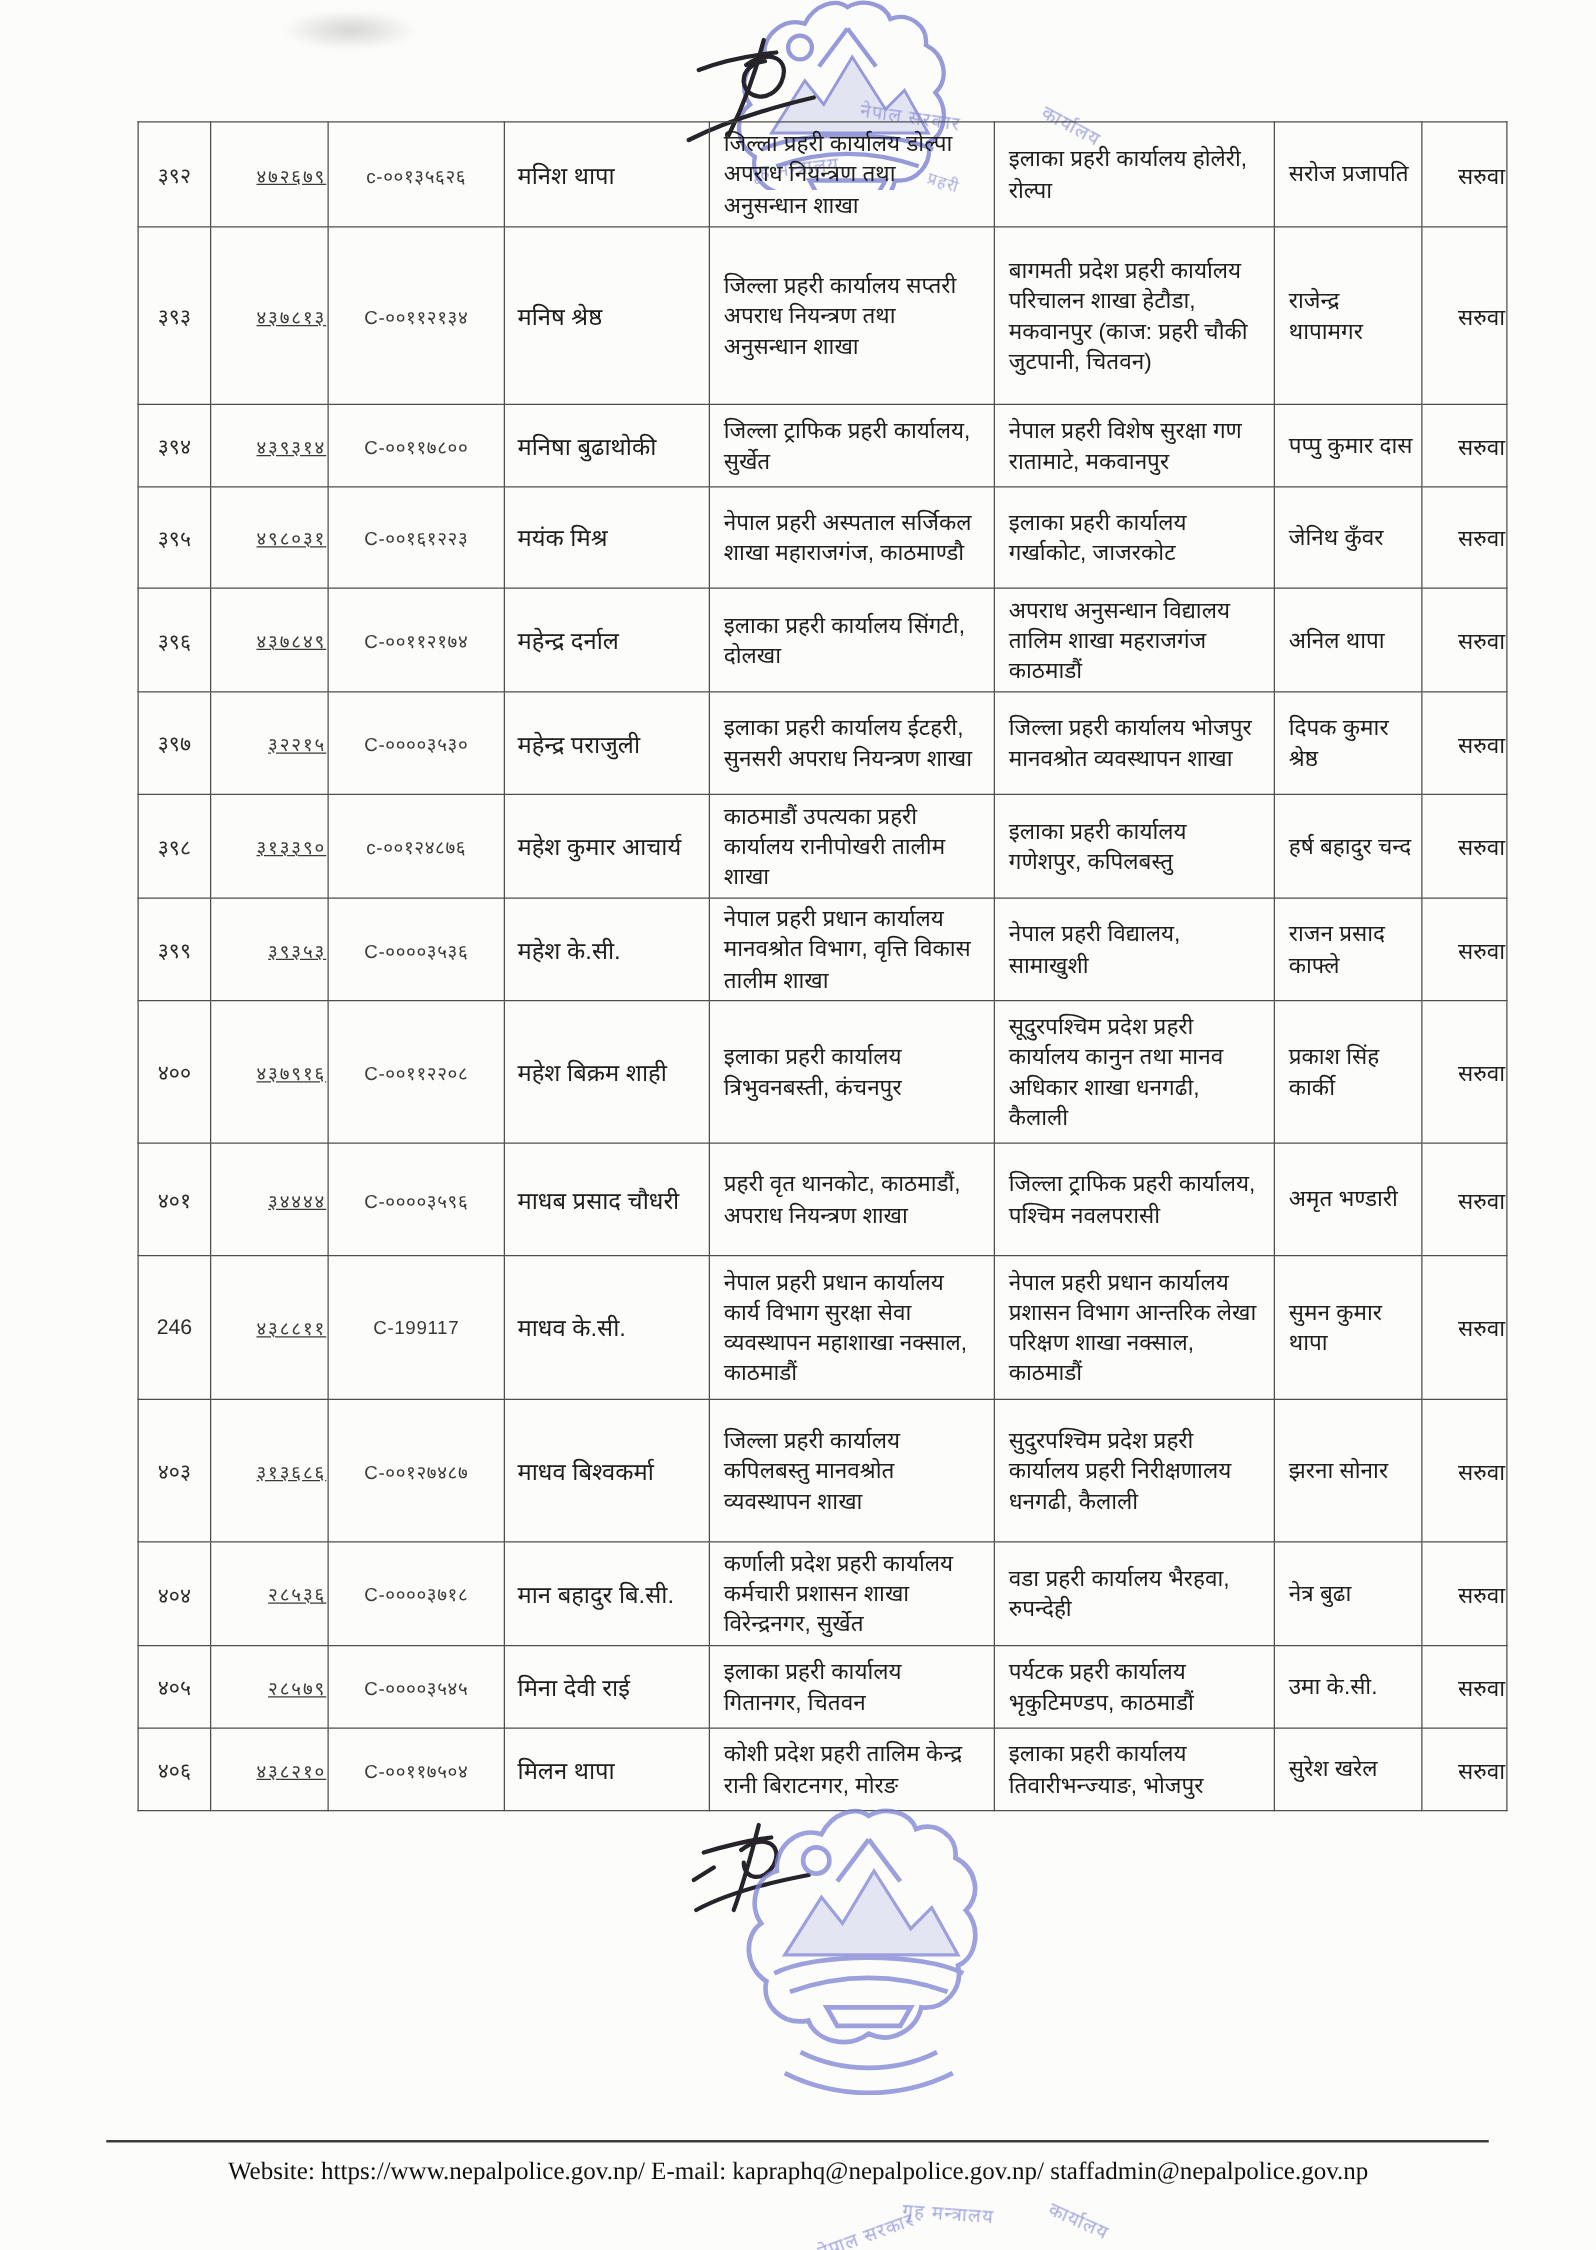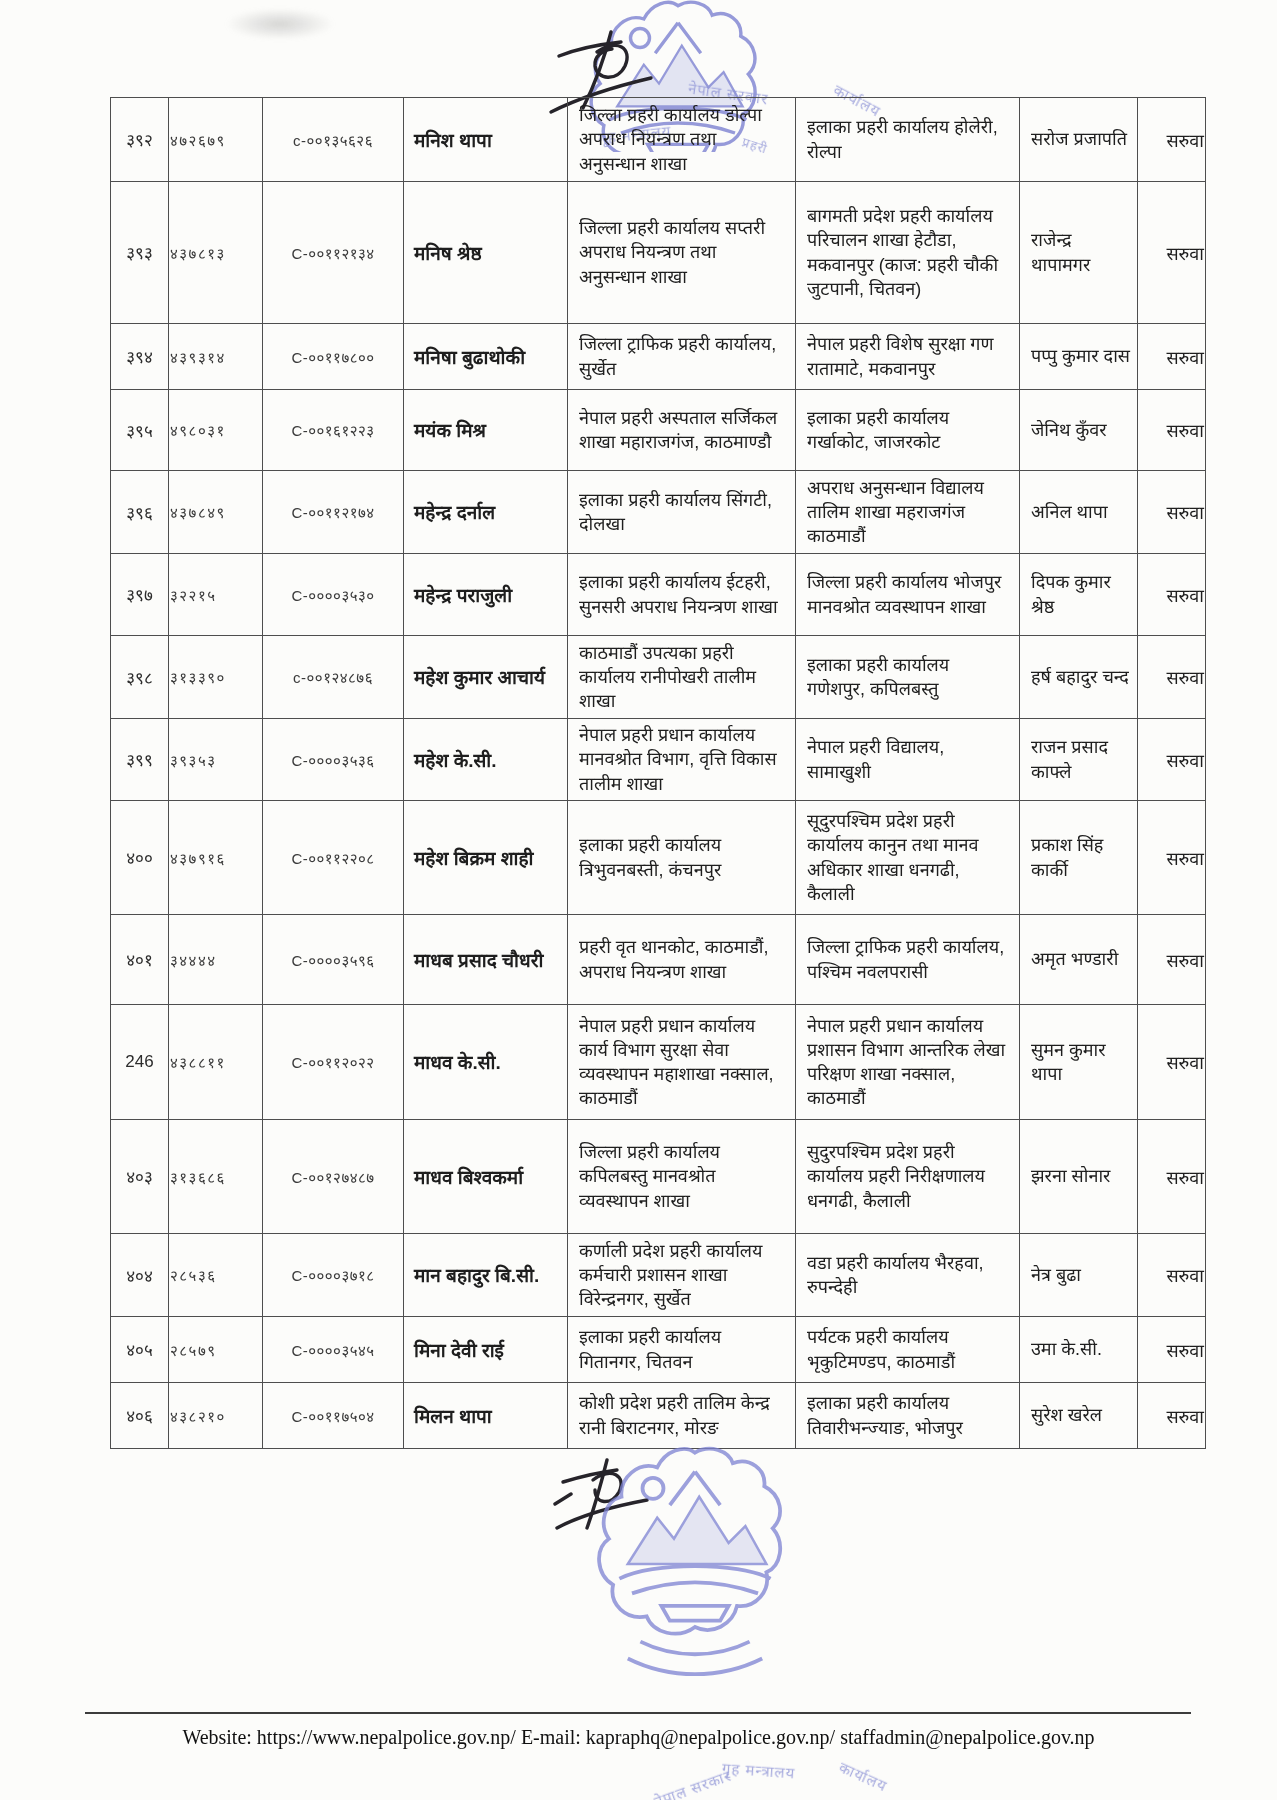--- a/index.html
+++ b/index.html
@@ -11,23 +11,23 @@
   
   #transfer-table{
     position:absolute;left:110px;top:97px;width:1095px;
     border-collapse:collapse;table-layout:fixed;
   }
   #transfer-table td{
     border:1.6px solid #4e4e4e;vertical-align:middle;
     overflow:hidden;word-wrap:break-word;
   }
   .c-sn  {text-align:center;font-size:17px;color:#2c2c2c;}
-  .c-num {text-align:left;font-size:15px;letter-spacing:1.5px;color:#3a3a3a;}
+  .c-num {text-align:right;font-size:15px;letter-spacing:1.5px;color:#3a3a3a;text-decoration:underline;}
   .c-code{text-align:center;font-size:15px;letter-spacing:.5px;color:#3a3a3a;}
-  .c-name{font-size:19px;padding:2px 4px 2px 10px;font-weight:bold;}
+  .c-name{font-size:19px;padding:2px 4px 2px 10px;}
   .c-from,.c-to{font-size:18px;line-height:1.34;padding:4px 8px 4px 11px;}
   .c-rec {font-size:18px;line-height:1.35;padding:2px 4px 2px 11px;}
   .c-act {font-size:18px;text-align:right;}
   
   .seal{position:absolute;opacity:.8;filter:blur(.4px);}
   .seal path,.seal circle{stroke:#7d82d2;stroke-width:1.8;fill:none;}
   .seal .fillarea{fill:rgba(125,130,210,.25);stroke:#7d82d2;stroke-width:1.2;}
   .stamp-text{
     position:absolute;color:#8e93d6;opacity:.78;filter:blur(.3px);
     font-size:15px;white-space:nowrap;letter-spacing:1px;
@@ -182,21 +182,21 @@
       <td class="c-code">C-००००३५९६</td>
       <td class="c-name">माधब प्रसाद चौधरी</td>
       <td class="c-from">प्रहरी वृत थानकोट, काठमाडौं, अपराध नियन्त्रण शाखा</td>
       <td class="c-to">जिल्ला ट्राफिक प्रहरी कार्यालय, पश्चिम नवलपरासी</td>
       <td class="c-rec">अमृत भण्डारी</td>
       <td class="c-act">सरुवा</td>
     </tr>
         <tr style="height: 115px;">
       <td class="c-sn">246</td>
       <td class="c-num">४३८८११</td>
-      <td class="c-code">C-००११२०२२</td>
+      <td class="c-code">C-199117</td>
       <td class="c-name">माधव के.सी.</td>
       <td class="c-from">नेपाल प्रहरी प्रधान कार्यालय कार्य  विभाग सुरक्षा सेवा व्यवस्थापन महाशाखा नक्साल, काठमाडौं</td>
       <td class="c-to">नेपाल प्रहरी प्रधान कार्यालय प्रशासन विभाग आन्तरिक लेखा परिक्षण शाखा नक्साल, काठमाडौं</td>
       <td class="c-rec">सुमन कुमार थापा</td>
       <td class="c-act">सरुवा</td>
     </tr>
         <tr style="height: 114px;">
       <td class="c-sn">४०३</td>
       <td class="c-num">३१३६८६</td>
       <td class="c-code">C-००१२७४८७</td>

